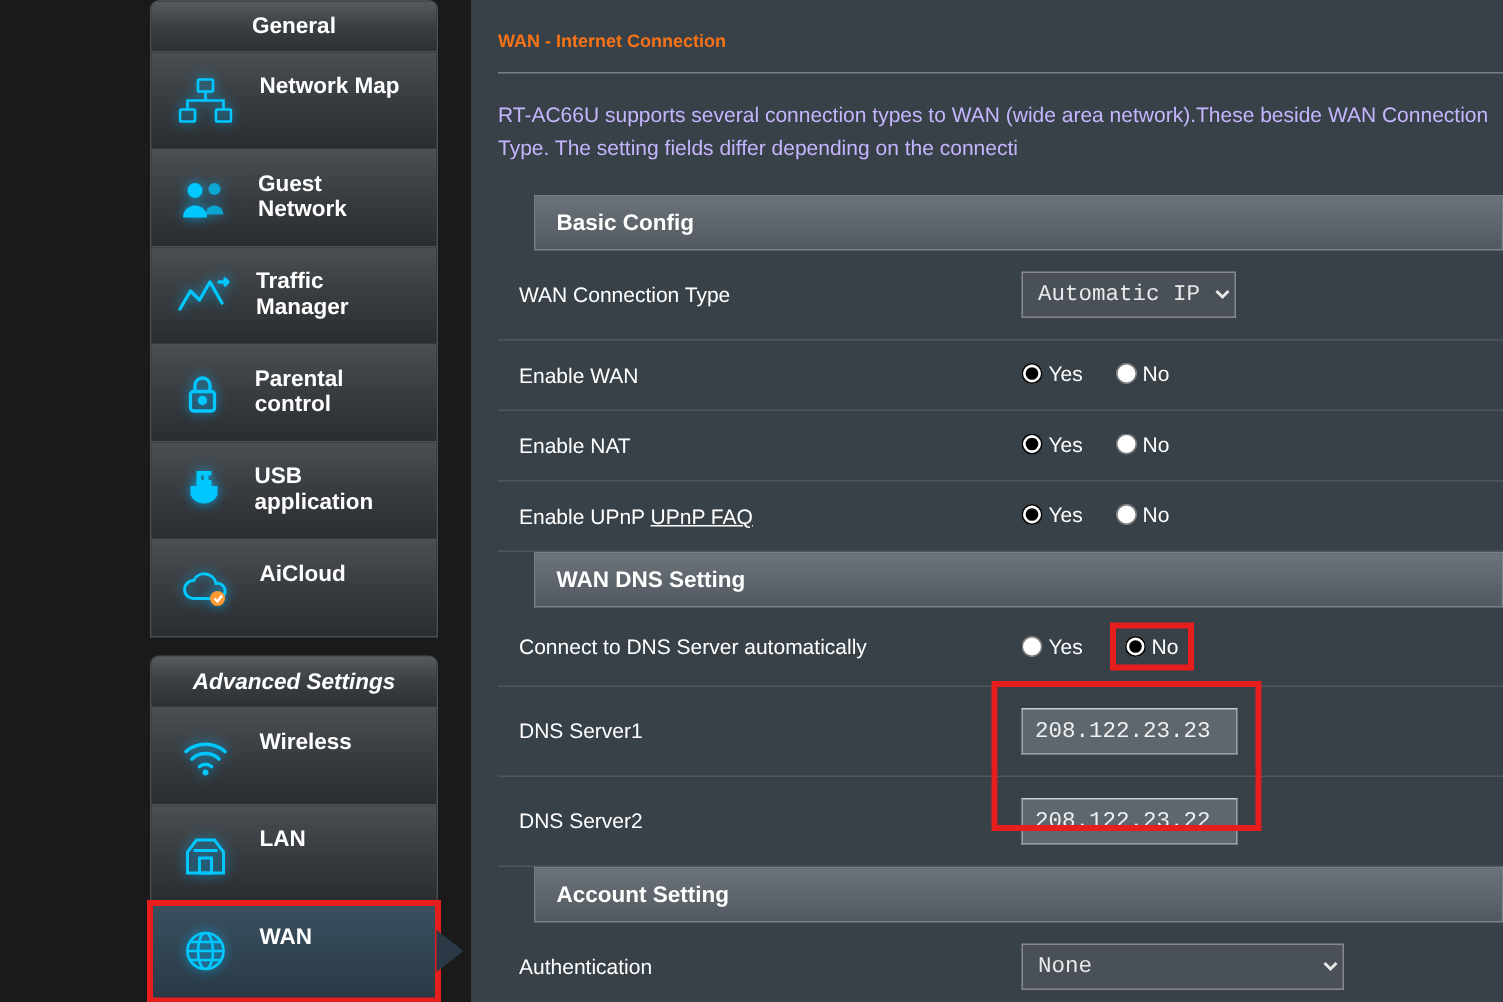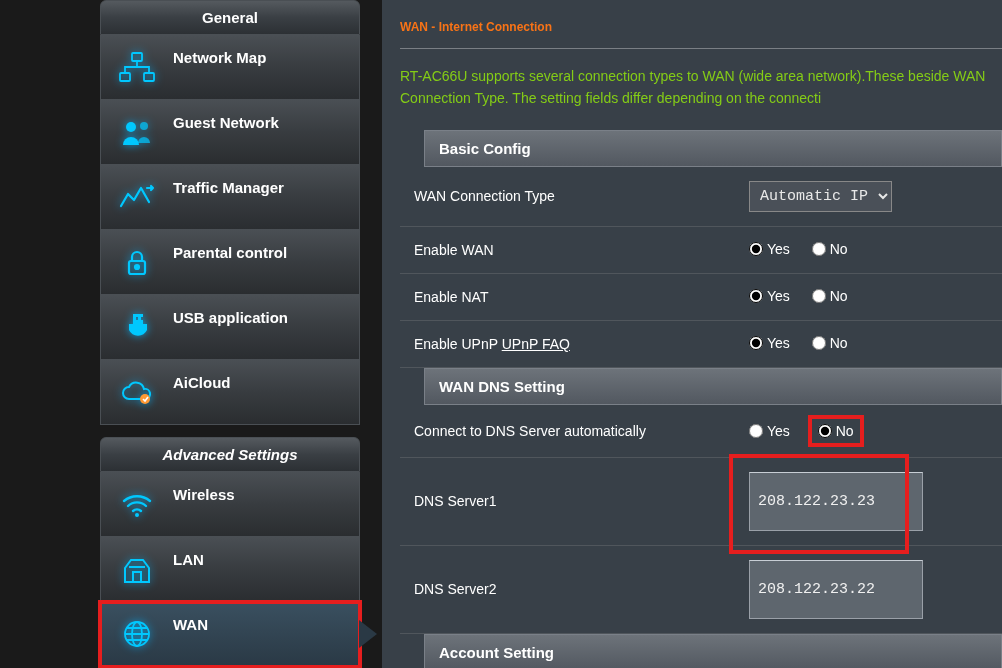--- a/index.html
+++ b/index.html
@@ -10,21 +10,21 @@
       font-size: 14px;
       overflow: hidden;
       width: 1002px;
       height: 668px;
     }
     .container {
       display: flex;
       height: 668px;
     }
     .sidebar {
-      width: 382px;
+      width: 314px;
       background: #1a1a1a;
       padding: 0 22px;
       padding-left: 100px;
     }
     .menu-group-header {
       background: linear-gradient(to bottom, #555a5f 0%, #3a3f44 50%, #2c3034 100%);
       color: #fff;
       font-weight: bold;
       text-align: center;
       padding: 8px;
@@ -85,21 +85,21 @@
       font-weight: bold;
       margin-bottom: 14px;
       color: #f97316;
     }
     .title-underline {
       border-bottom: 1px solid #7a7f85;
       margin-bottom: 16px;
     }
     .page-desc {
       font-size: 14px;
-      color: #84cc16;
+      color: #c4b5fd;
       line-height: 1.6;
       margin-bottom: 20px;
     }
     .section-header {
       background: linear-gradient(to bottom, #6d737a 0%, #525860 100%);
       color: #fff;
       font-weight: bold;
       padding: 9px 14px;
       font-size: 15px;
       border: 1px solid #7a8088;
@@ -123,23 +123,23 @@
       border: 1px solid #888;
       padding: 5px 6px;
       font-size: 15px;
     }
     input.txt {
       font-family: 'Courier New', monospace;
       background: #5e666e;
       color: #f0f0f0;
       border: 1px solid #9aa0a8;
       border-top-color: #c8ced5;
-      padding: 20px 8px;
-      font-size: 15px;
-      width: 174px;
+      padding: 6px 8px;
+      font-size: 15px;
+      width: 144px;
     }
     a.faq { color: #fff; text-decoration: underline; }
     .dns-cell-wrap {
       position: absolute;
       border: 4px solid #e61e1e;
       pointer-events: none;
     }
     .rel { position: relative; }
   </style>
 </head>

